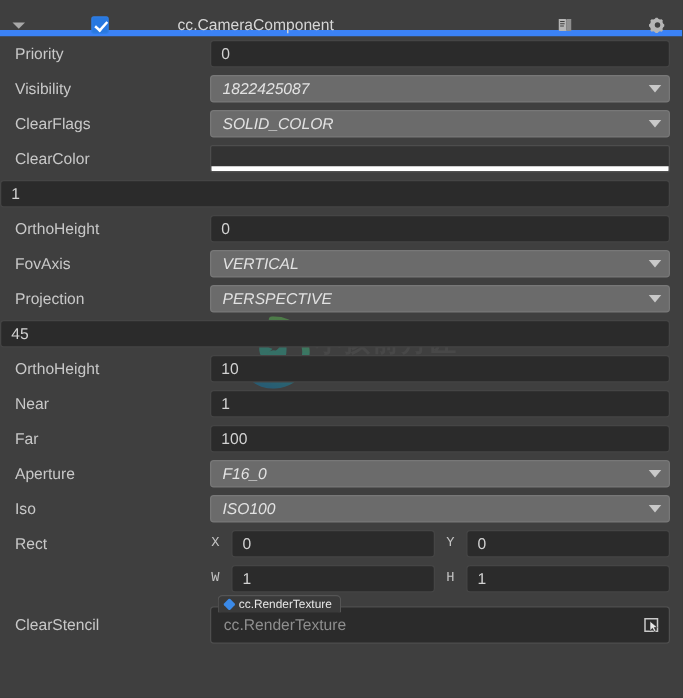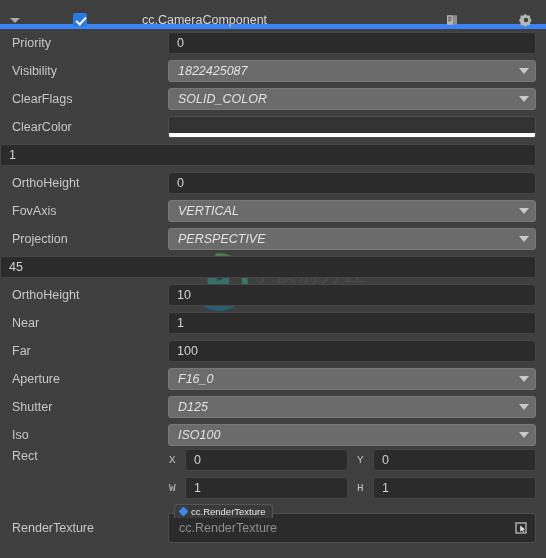--- a/index.html
+++ b/index.html
@@ -226,21 +226,21 @@
     position: absolute;
     left: 0; right: 0; bottom: 0;
     height: 4px;
     background: #ffffff;
   }
 
   
   .row-vec {
     height: 28px;
     display: flex;
-    align-items: flex-start;
+    align-items: center;
     padding: 0 10px 0 0;
   }
   .vec-fields {
     flex: 1 1 auto;
     display: flex;
     align-items: center;
     gap: 8px;
     min-width: 0;
   }
   .vec-cell {
@@ -471,29 +471,20 @@
     <div class="row">
       <div class="row-label">Aperture</div>
       <div class="row-field">
         <div class="select">
           <span class="sel-value">F16_0</span>
           <span class="caret"></span>
         </div>
       </div>
     </div>
 
-    <div class="row">
-      <div class="row-label">Shutter</div>
-      <div class="row-field">
-        <div class="select">
-          <span class="sel-value">D125</span>
-          <span class="caret"></span>
-        </div>
-      </div>
-    </div>
 
     <div class="row">
       <div class="row-label">Iso</div>
       <div class="row-field">
         <div class="select">
           <span class="sel-value">ISO100</span>
           <span class="caret"></span>
         </div>
       </div>
     </div>
@@ -520,21 +511,21 @@
           <span class="num-input">1</span>
         </div>
         <div class="vec-cell">
           <span class="vec-key">H</span>
           <span class="num-input">1</span>
         </div>
       </div>
     </div>
 
     <div class="row-asset">
-      <div class="row-label">RenderTexture</div>
+      <div class="row-label">ClearStencil</div>
       <div class="asset-wrap">
         <div class="asset-badge">
           <span class="asset-diamond"></span>
           <span>cc.RenderTexture</span>
         </div>
         <div class="asset-field">
           <span class="asset-name">cc.RenderTexture</span>
           <span class="asset-pick">
             <svg width="13" height="13" viewBox="0 0 13 13">
               <rect x="1" y="1" width="10" height="10" fill="none" stroke="#c9c9c9" stroke-width="1.2"></rect>

